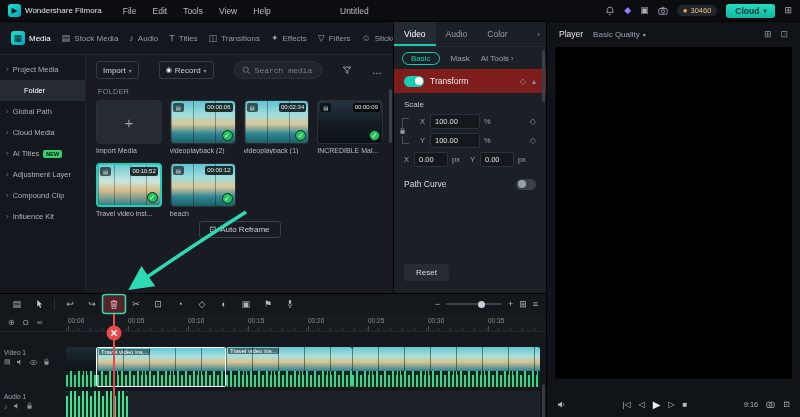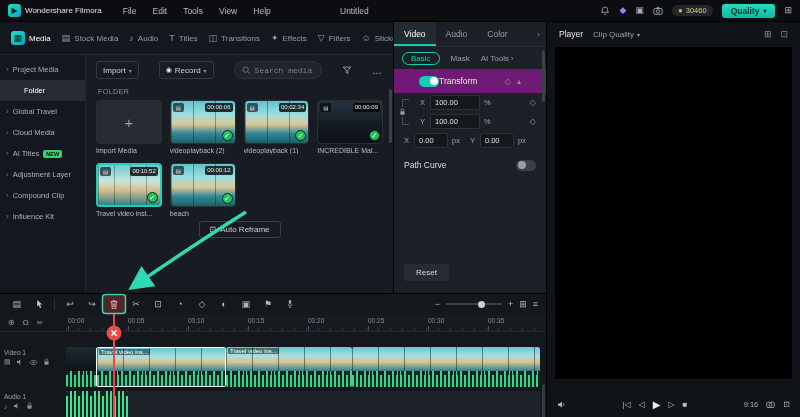--- a/index.html
+++ b/index.html
@@ -85,21 +85,21 @@
   
   .props{position:absolute;left:393px;top:22px;width:153px;height:271px;background:#1b2026;border-left:1px solid #000}
   .props-tabs{height:25px;display:flex;align-items:stretch;border-bottom:1px solid #262b31}
   .ptab{display:flex;align-items:center;padding:0 10px;font-size:8.5px;color:#969ca5}
   .ptab.active{color:#fff;background:#242a32;box-shadow:inset 0 -2px 0 #17cdb2}
   .ptab-chev{margin-left:auto;display:flex;align-items:center;padding:0 6px;color:#8a9097;font-size:8px}
   .props-subtabs{height:22px;display:flex;align-items:center;gap:11px;padding:0 8px}
   .stab{font-size:8px;color:#9aa0a8;display:flex;align-items:center;gap:2px}
   .stab.active{color:#17cdb2;border:1px solid #17cdb2;border-radius:9px;padding:1px 8px}
   .stab .chev{font-size:7px}
-  .transform-row{height:24px;display:flex;align-items:center;gap:0;padding:0 25px;background:#701a75}
+  .transform-row{height:24px;display:flex;align-items:center;gap:6px;padding:0 10px;background:#7f1d1d}
   .transform-row .lbl{color:#e8eaed;font-size:8.5px}
   .transform-row .right{margin-left:auto;display:flex;gap:6px;color:#8a9097;font-size:8px}
   .toggle{width:20px;height:11px;border-radius:6px;background:#17cdb2;position:relative;flex:none}
   .toggle::after{content:"";position:absolute;top:1.5px;right:1.5px;width:8px;height:8px;border-radius:50%;background:#fff}
   .toggle.off{background:#3a4048}
   .toggle.off::after{right:auto;left:1.5px;background:#9aa0a8}
   .group-label{font-size:8px;color:#c3c8cf;padding:7px 10px 3px}
   .scale-block{position:relative;padding-left:6px}
   .linker{position:absolute;left:8px;top:6px;bottom:6px;width:7px;border:1px solid #4a5059;border-right:none;
     display:flex;align-items:center}
@@ -217,21 +217,21 @@
             <rect x="1" y="3" width="10" height="7" rx="1.5" fill="none" stroke="#aab0b8"></rect>
             <circle cx="6" cy="6.5" r="2" fill="none" stroke="#aab0b8"></circle>
             <path d="M4 3l1-1.5h2L8 3" fill="none" stroke="#aab0b8"></path>
           </svg>
       </span>
       <span class="coin-pill">
         <span class="coin-dot">●</span>
         <span>30460</span>
       </span>
       <span class="export-btn">
-        <span>Quality</span>
+        <span>Cloud</span>
         <span class="chev">▾</span>
       </span>
       <span class="tb-ic">⊞</span>
     </div>
   </header>
 
   <div class="ribbon">
     <div class="rtab active">
       <span class="ric">▦</span>
       <span>Media</span>
@@ -273,21 +273,21 @@
   <aside class="sidebar">
     <div class="side-item">
       <span class="chev">›</span>
       <span>Project Media</span>
     </div>
     <div class="side-item child">
       <span>Folder</span>
     </div>
     <div class="side-item">
       <span class="chev">›</span>
-      <span>Global Travel</span>
+      <span>Global Path</span>
     </div>
     <div class="side-item">
       <span class="chev">›</span>
       <span>Cloud Media</span>
     </div>
     <div class="side-item">
       <span class="chev">›</span>
       <span>AI Titles</span>
       <span class="badge-new">NEW</span>
     </div>
@@ -408,20 +408,21 @@
 
     <div class="transform-row">
       <span class="toggle"></span>
       <span class="lbl">Transform</span>
       <span class="right">
         <span>◇</span>
         <span>▴</span>
       </span>
     </div>
 
+    <div class="group-label">Scale</div>
     <div class="scale-block">
       <span class="linker">
         <span class="lock">
           <svg width="7" height="8" viewBox="0 0 10 11">
               <path d="M3 4.5V3a2 2 0 014 0v1.5" fill="none" stroke="#9aa0a8"></path>
               <rect x="2" y="4.5" width="6" height="5" rx="1" fill="#9aa0a8"></rect>
             </svg>
         </span>
       </span>
       <div class="xy-row">
@@ -453,21 +454,21 @@
     </div>
 
     <div class="reset-btn">Reset</div>
     <div class="props-scroll"></div>
   </section>
 
   <section class="playerpanel">
     <div class="player-header">
       <span class="lbl">Player</span>
       <span class="quality">
-        <span>Clip Quality</span>
+        <span>Basic Quality</span>
         <span class="chev">▾</span>
       </span>
       <span class="ph-right">
         <span>⊞</span>
         <span>⊡</span>
       </span>
     </div>
     <div class="preview"></div>
     <div class="player-controls">
       <span class="pc">

